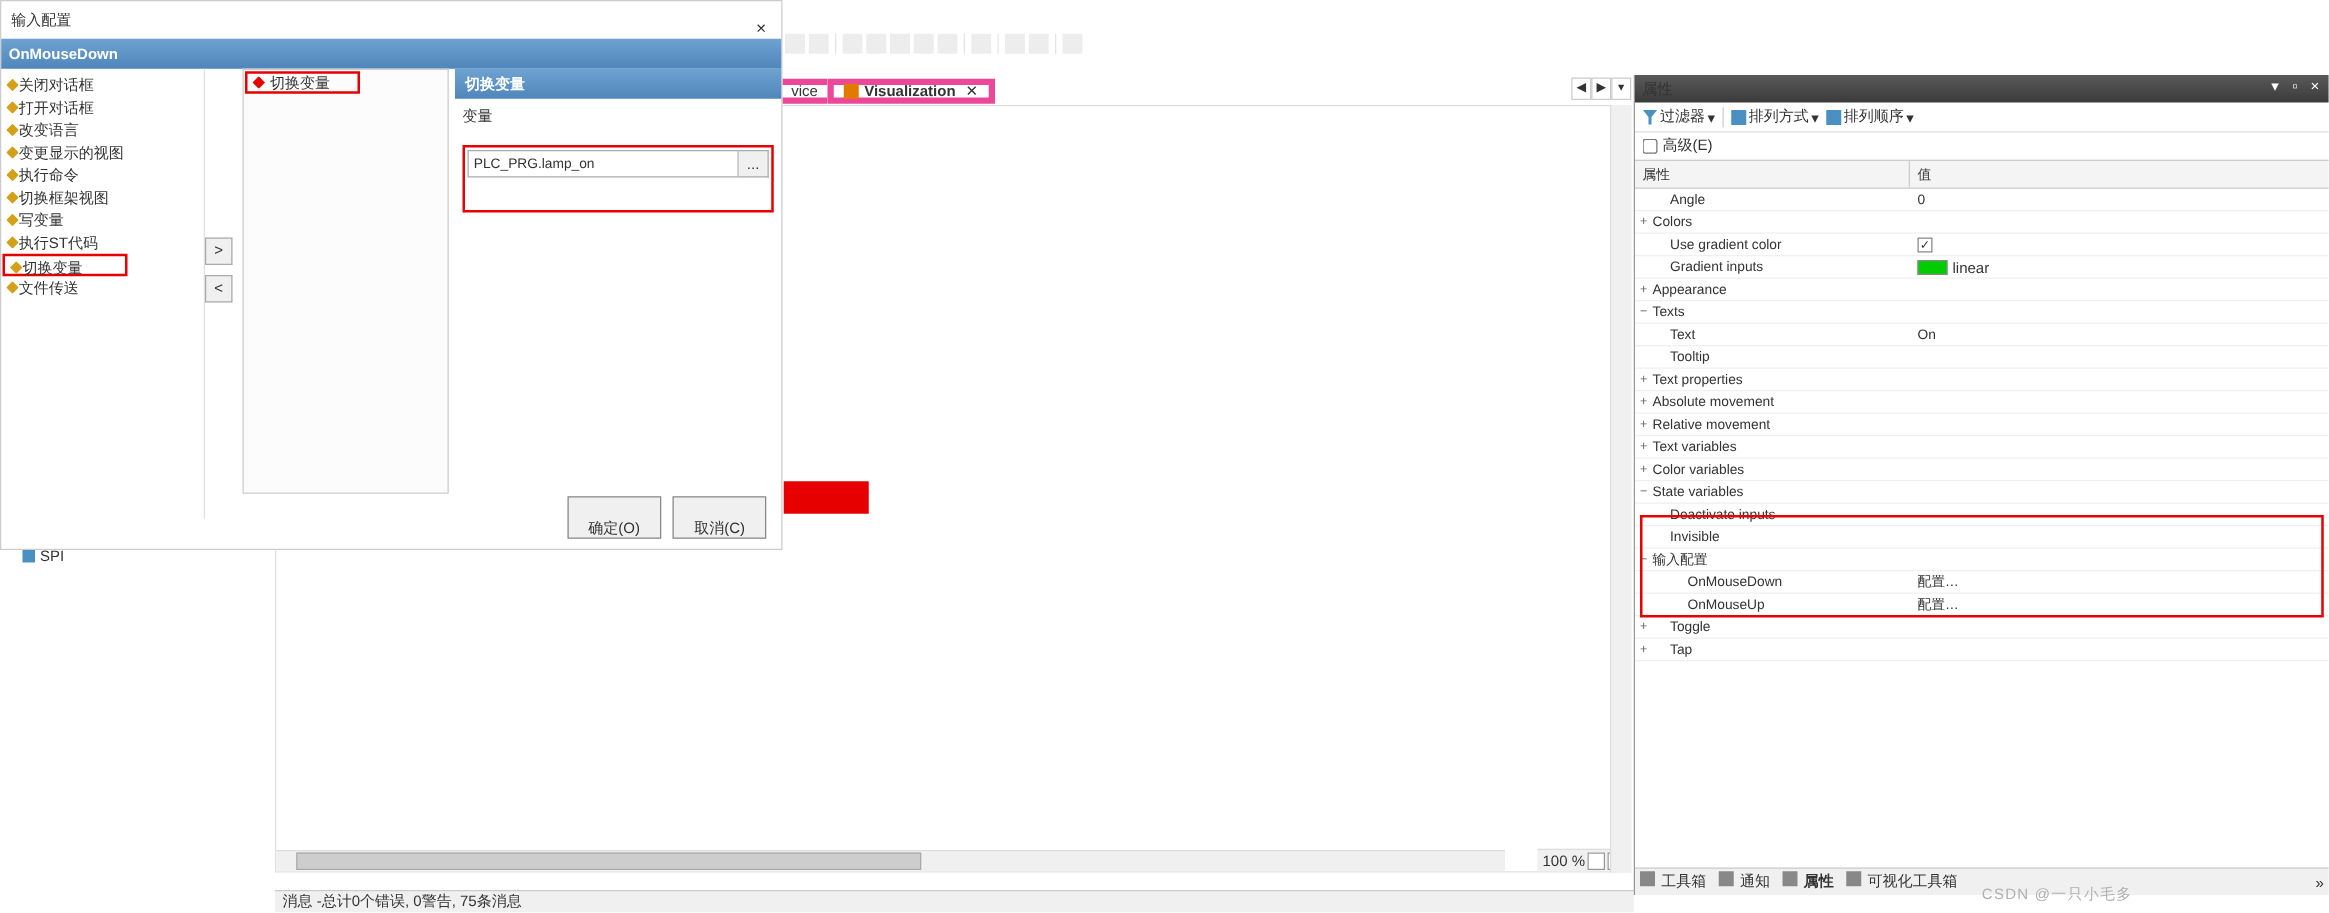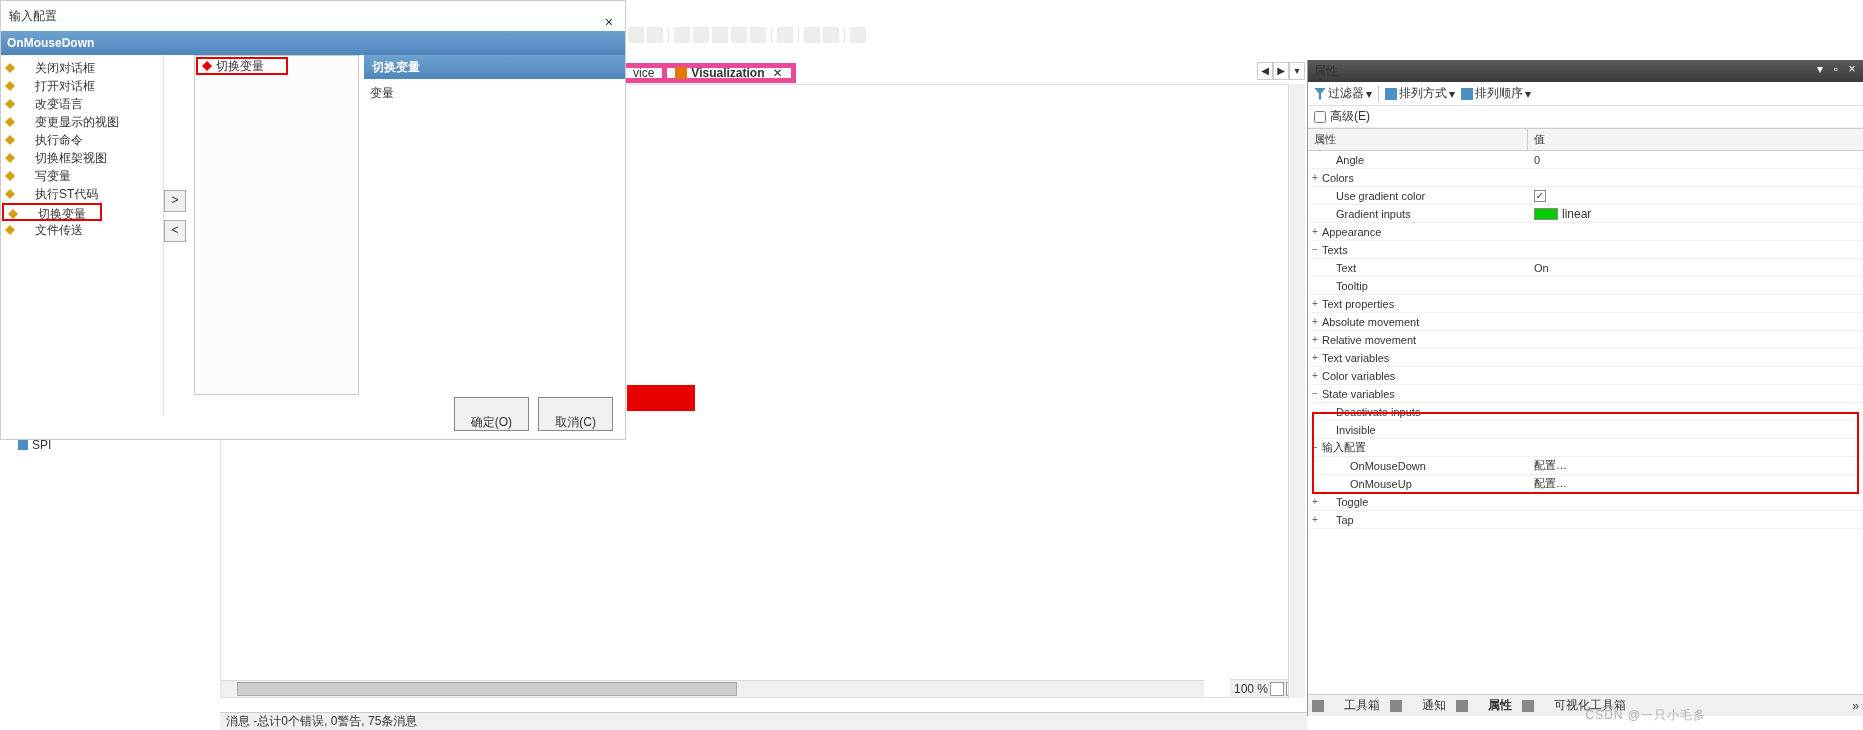--- a/index.html
+++ b/index.html
@@ -3,21 +3,21 @@
 <meta charset="utf-8">
 <style>
 *{box-sizing:border-box;margin:0;padding:0;font-family:"Microsoft YaHei",Tahoma,sans-serif;font-size:12px;color:#333}
 body{background:#fff;width:1863px;height:730px;position:relative;overflow:hidden}
 .dlg{position:absolute;left:0;top:0;width:626px;height:440px;background:#fff;border:1px solid #ccc;z-index:10}
 .dlg-title{height:30px;line-height:30px;padding:0 8px;font-size:13px}
 .dlg-close{position:absolute;right:6px;top:4px;font-size:14px;cursor:pointer;padding:2px 6px}
 .dlg-header{background:linear-gradient(#6ea2d1,#4f86bb);height:24px;line-height:24px;padding:0 6px;color:#fff;font-weight:bold;font-size:12px}
 .dlg-body{display:flex;height:360px}
 .left-list{width:163px;border-right:1px solid #e0e0e0;padding-top:4px}
-.left-item{height:18px;line-height:18px;padding-left:34px;position:relative;cursor:pointer}
+.left-item{height:18px;line-height:18px;padding-left:14px;position:relative;cursor:pointer}
 .left-item::before{content:"";position:absolute;left:4px;top:4px;width:10px;height:10px;background:#d4a017;clip-path:polygon(0 50%,50% 0,100% 50%,50% 100%)}
 .hl-red{border:2px solid #e60000}
 .mid-col{width:200px;position:relative}
 .mid-panel{position:absolute;left:30px;top:0;width:165px;height:340px;border:1px solid #ccc;background:#fcfcfc}
 .mid-head{height:18px;padding:2px 4px;display:flex;align-items:center;gap:4px}
 .mid-head .ico{width:10px;height:10px;background:#e60000;clip-path:polygon(0 50%,50% 0,100% 50%,50% 100%)}
 .arrow-btn{position:absolute;left:0;width:22px;height:22px;border:1px solid #aaa;background:#f0f0f0;text-align:center;line-height:19px;cursor:pointer}
 .right-col{flex:1;position:relative}
 .right-head{background:linear-gradient(#6ea2d1,#4f86bb);height:24px;line-height:24px;padding:0 8px;color:#fff;font-weight:bold}
 .right-body{padding:6px}
@@ -65,21 +65,21 @@
 .prop-row .ex{width:14px;text-align:center;font-size:10px;color:#666;cursor:pointer}
 .prop-row .c1{width:206px;padding-left:0;font-size:11px}
 .prop-row .c2{flex:1;padding-left:6px;font-size:11px;display:flex;align-items:center;gap:4px}
 .prop-row.ind .c1{padding-left:14px}
 .prop-row.ind2 .c1{padding-left:28px}
 .prop-row .chk{width:12px;height:12px;border:1px solid #888;display:flex;align-items:center;justify-content:center}
 .prop-row .chk.on::after{content:"✓";font-size:10px;color:#333}
 .prop-row .swatch{width:24px;height:12px;background:#0c0;border:1px solid #888}
 .prop-desc{position:absolute;bottom:24px;left:0;right:0;padding:4px 6px;font-size:11px;background:#f8f8f8;border-top:1px solid #ddd;height:36px}
 .prop-tabs{position:absolute;bottom:0;left:0;right:0;height:22px;display:flex;align-items:center;padding:0 4px;gap:10px;background:#f0f0f0;border-top:1px solid #ccc;font-size:11px}
-.prop-tabs .t{display:flex;align-items:center;gap:20px;cursor:pointer}
+.prop-tabs .t{display:flex;align-items:flex-start;gap:5px;cursor:pointer}
 .prop-tabs .ti{width:12px;height:12px;background:#888}
 .prop-tabs .more{margin-left:auto;cursor:pointer}
 .msgbar{position:absolute;left:220px;bottom:0;right:556px;height:18px;background:#f0f0f0;border-top:1px solid #ccc;padding:0 6px;line-height:17px;font-size:11px}
 .watermark{position:absolute;right:157px;bottom:6px;font-size:12px;color:#b0b0b0;letter-spacing:1px}
 .hl-big{position:absolute;border:2px solid #e60000;pointer-events:none}
 </style>
 </head>
 <body>
 
 <div class="main-area">
@@ -328,20 +328,27 @@
           <span>切换变量</span>
         </div>
       </div>
       <div class="arrow-btn" style="top:135px">&gt;</div>
       <div class="arrow-btn" style="top:165px">&lt;</div>
     </div>
     <div class="right-col">
       <div class="right-head">切换变量</div>
       <div class="right-body">
         <div class="var-label">变量</div>
+        <div class="hl-red" style="padding:2px">
+          <div class="var-row">
+            <input class="var-input" value="PLC_PRG.lamp_on" style="">
+            <button class="var-btn">...</button>
+          </div>
+          <div style="height:24px"></div>
+        </div>
       </div>
     </div>
   </div>
   <div class="dlg-footer">
     <button class="btn">确定(O)</button>
     <button class="btn">取消(C)</button>
   </div>
 </div>
 
 <div class="spi">

